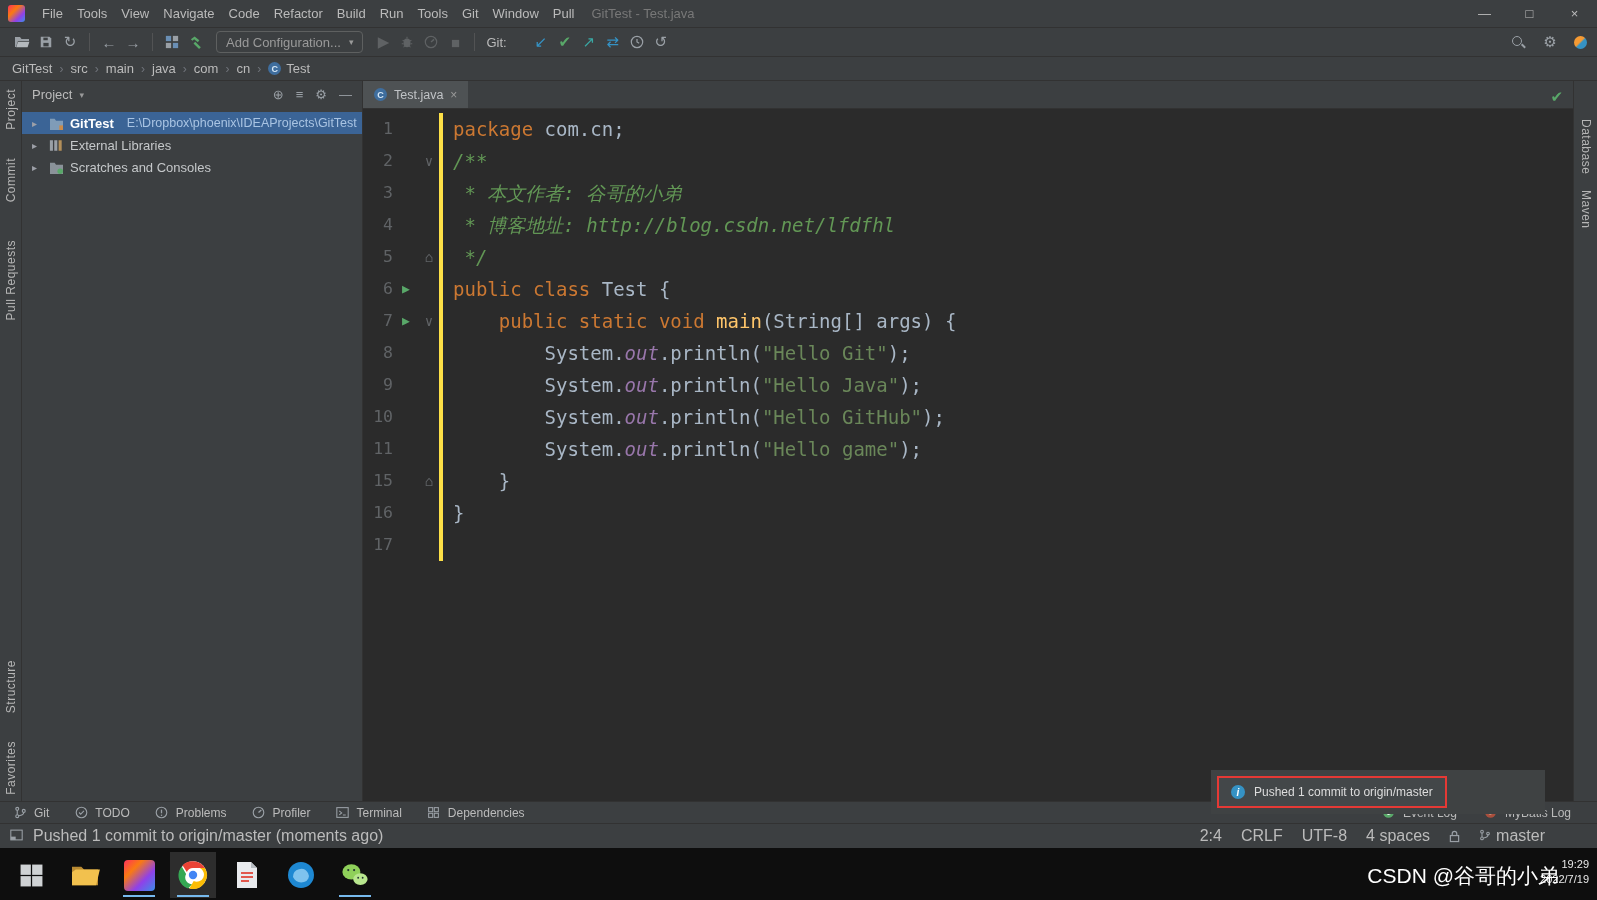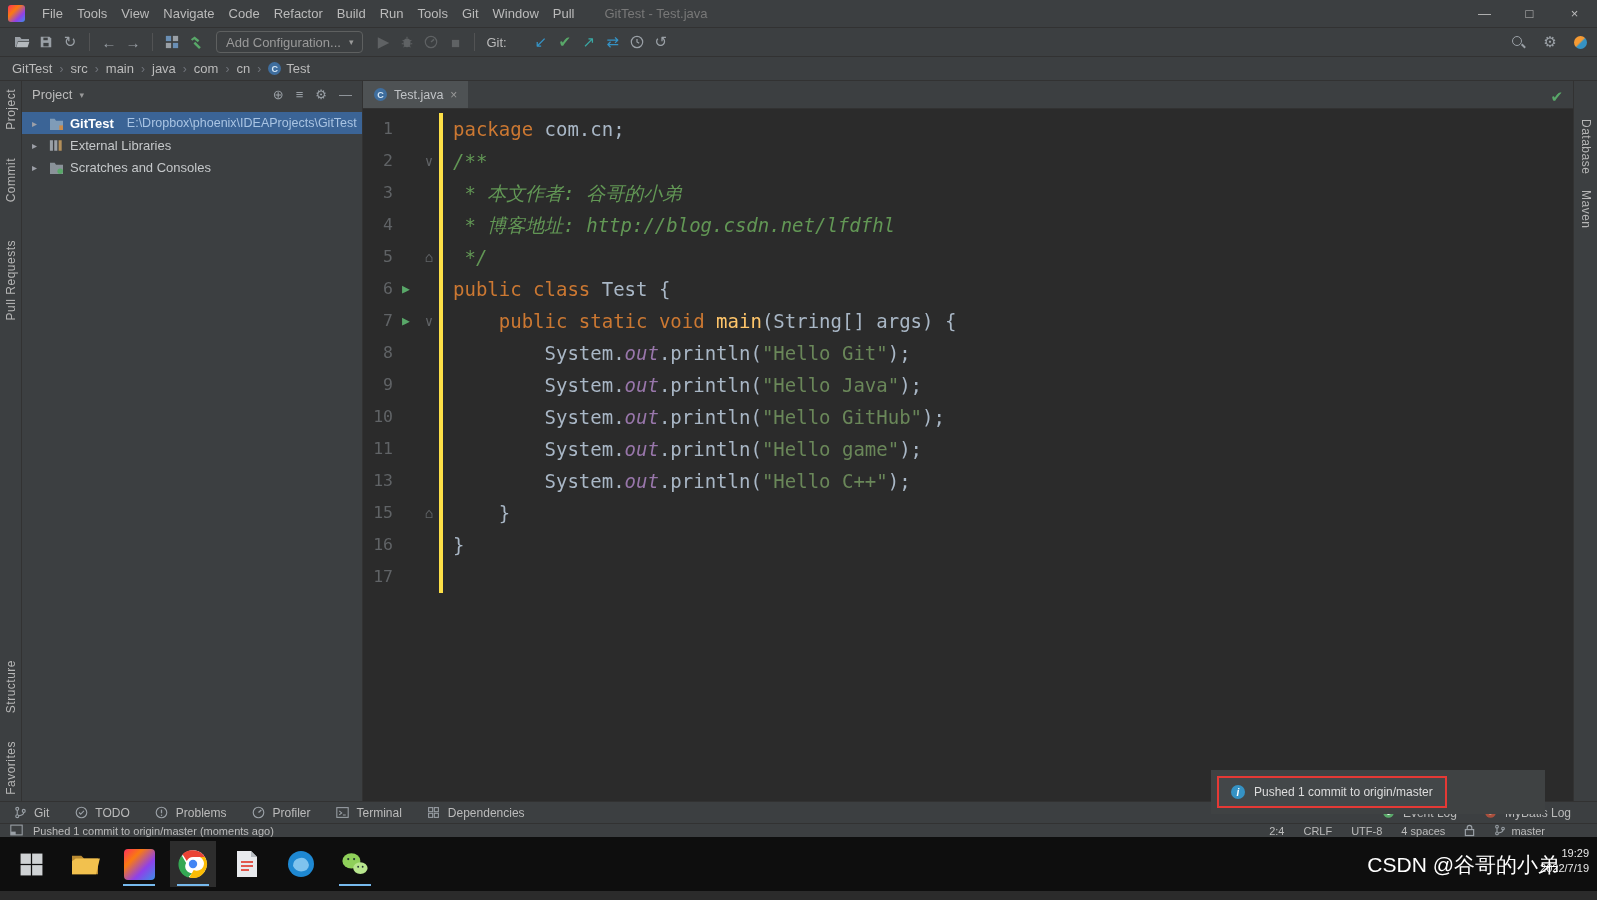--- a/index.html
+++ b/index.html
@@ -7,21 +7,21 @@
   :root{--selection:#3b6496;--accent:#3592c4;--alert:#e53935;--green:#59a869}
   .screen{position:relative;width:1597px;height:900px;background:#2b2b2b;overflow:hidden;
           font-family:"Liberation Sans",sans-serif;color:#bbbbbb;font-size:13px}
 
   
   .titlebar{height:28px;background:#3c3f41;border-bottom:1px solid #323232;display:flex;align-items:center;padding-left:8px}
   .app-logo{width:17px;height:17px;border-radius:3px;margin-right:10px;flex:none;
             background:linear-gradient(135deg,#fe315d,#f97a12 35%,#8f41e9 70%,#3a8fe8)}
   .menus{display:flex}
   .menu-item{padding:4px 7px;cursor:default}
-  .win-title{margin-left:23px;color:#787878;white-space:nowrap}
+  .win-title{margin-left:10px;color:#787878;white-space:nowrap}
   .win-controls{margin-left:auto;display:flex;height:100%}
   .win-btn{width:45px;display:flex;align-items:center;justify-content:center;color:#bdbdbd;font-size:13px}
 
   
   .toolbar{height:29px;background:#3c3f41;border-bottom:1px solid #323232;display:flex;align-items:center;padding:0 10px}
   .tb-icon{width:24px;height:24px;display:flex;align-items:center;justify-content:center;font-size:15px;color:#9aa0a6;flex:none}
   .tb-icon.blue{color:var(--accent)} .tb-icon.green{color:var(--green)} .tb-icon.teal{color:#3aa7a3}
   .tb-icon.disabled{color:#5f6264}
   .tb-sep{width:1px;height:18px;background:#525354;margin:0 7px;flex:none}
   .add-config{display:flex;align-items:center;gap:8px;border:1px solid #5e6060;border-radius:4px;height:22px;padding:0 9px;color:#9a9a9a;margin:0 8px;white-space:nowrap}
@@ -82,21 +82,21 @@
   .notif-icon{width:14px;height:14px;border-radius:50%;background:var(--accent);color:#fff;font-size:10px;font-weight:bold;font-style:italic;
               display:flex;align-items:center;justify-content:center;flex:none}
   .notif-text{color:#dddddd;font-weight:normal;font-size:12px;white-space:nowrap}
 
   
   .toolwindow-bar{height:22px;background:#3c3f41;border-top:1px solid #323232;display:flex;align-items:center;padding:0 12px;font-size:12px}
   .tw-left{display:flex;gap:24px}
   .tw-item{display:flex;align-items:center;gap:6px;color:#bbbbbb;white-space:nowrap}
   .tw-right{margin-left:auto;display:flex;gap:26px;padding-right:14px}
 
-  .statusbar{height:14px;background:#3c3f41;border-top:1px solid #323232;display:flex;align-items:center;padding:0 10px;font-size:11px}
+  .statusbar{height:25px;background:#3c3f41;border-top:1px solid #323232;display:flex;align-items:center;padding:0 10px;font-size:16px}
   .sb-msg{margin-left:10px;white-space:nowrap}
   .sb-right{margin-left:auto;display:flex;align-items:center;gap:19px;padding-right:42px}
   .sb-item{display:flex;align-items:center;gap:5px;white-space:nowrap}
 
   .taskbar{height:54px;background:#0e0e0e;display:flex;align-items:center;padding:0 8px;gap:8px;position:relative}
   .task-tile{width:46px;height:46px;display:flex;align-items:center;justify-content:center;position:relative;flex:none}
   .task-tile.open::after{content:"";position:absolute;bottom:1px;left:7px;right:7px;height:2px;background:#76b9ed}
   .task-tile.active{background:#2d2d2d}
   .idea-tile{width:31px;height:31px;border-radius:4px;padding:4px;
              background:linear-gradient(135deg,#fe315d,#f97a12 30%,#8f41e9 65%,#3a8fe8)}
@@ -359,26 +359,20 @@
             <span class="ln">10</span>
             <span class="gut run"></span>
             <span class="gut fold"></span>
             <span class="src"><span class="tk-pl">        System.</span><span class="tk-fd">out</span><span class="tk-pl">.println(</span><span class="tk-st">"Hello GitHub"</span><span class="tk-pl">);</span></span>
           </div>
           <div class="code-line">
             <span class="ln">11</span>
             <span class="gut run"></span>
             <span class="gut fold"></span>
             <span class="src"><span class="tk-pl">        System.</span><span class="tk-fd">out</span><span class="tk-pl">.println(</span><span class="tk-st">"Hello game"</span><span class="tk-pl">);</span></span>
-          </div>
-          <div class="code-line">
-            <span class="ln">13</span>
-            <span class="gut run"></span>
-            <span class="gut fold"></span>
-            <span class="src"><span class="tk-pl">        System.</span><span class="tk-fd">out</span><span class="tk-pl">.println(</span><span class="tk-st">"Hello C++"</span><span class="tk-pl">);</span></span>
           </div>
           <div class="code-line">
             <span class="ln">15</span>
             <span class="gut run"></span>
             <span class="gut fold">⌂</span>
             <span class="src"><span class="tk-pl">    }</span></span>
           </div>
           <div class="code-line">
             <span class="ln">16</span>
             <span class="gut run"></span>

